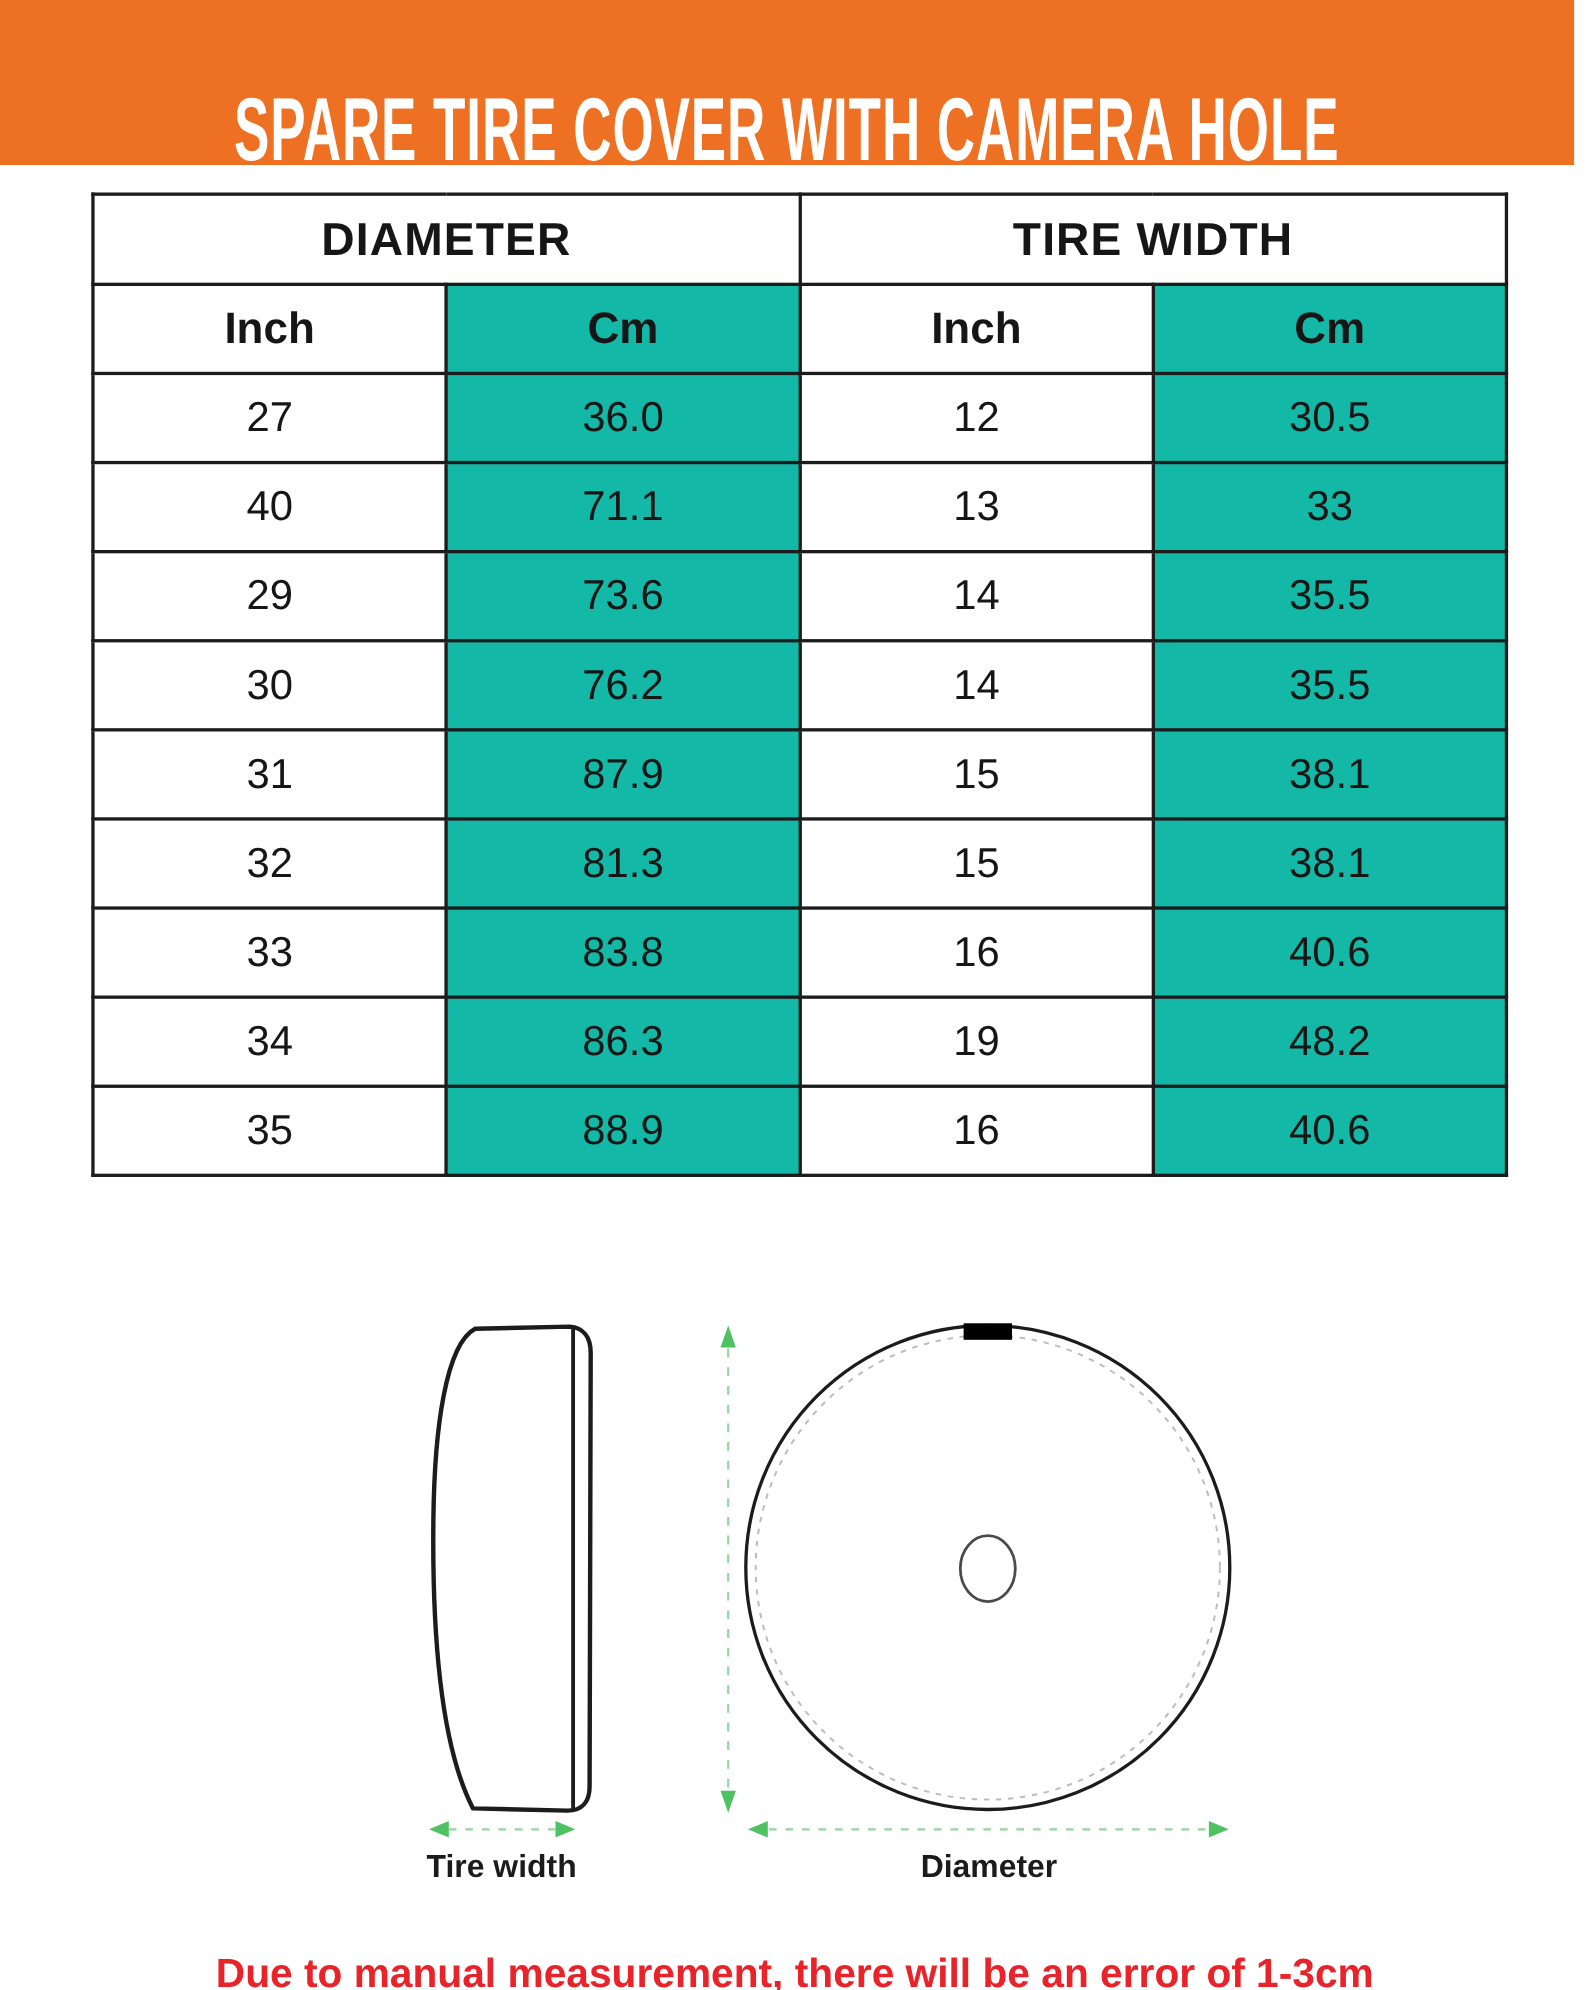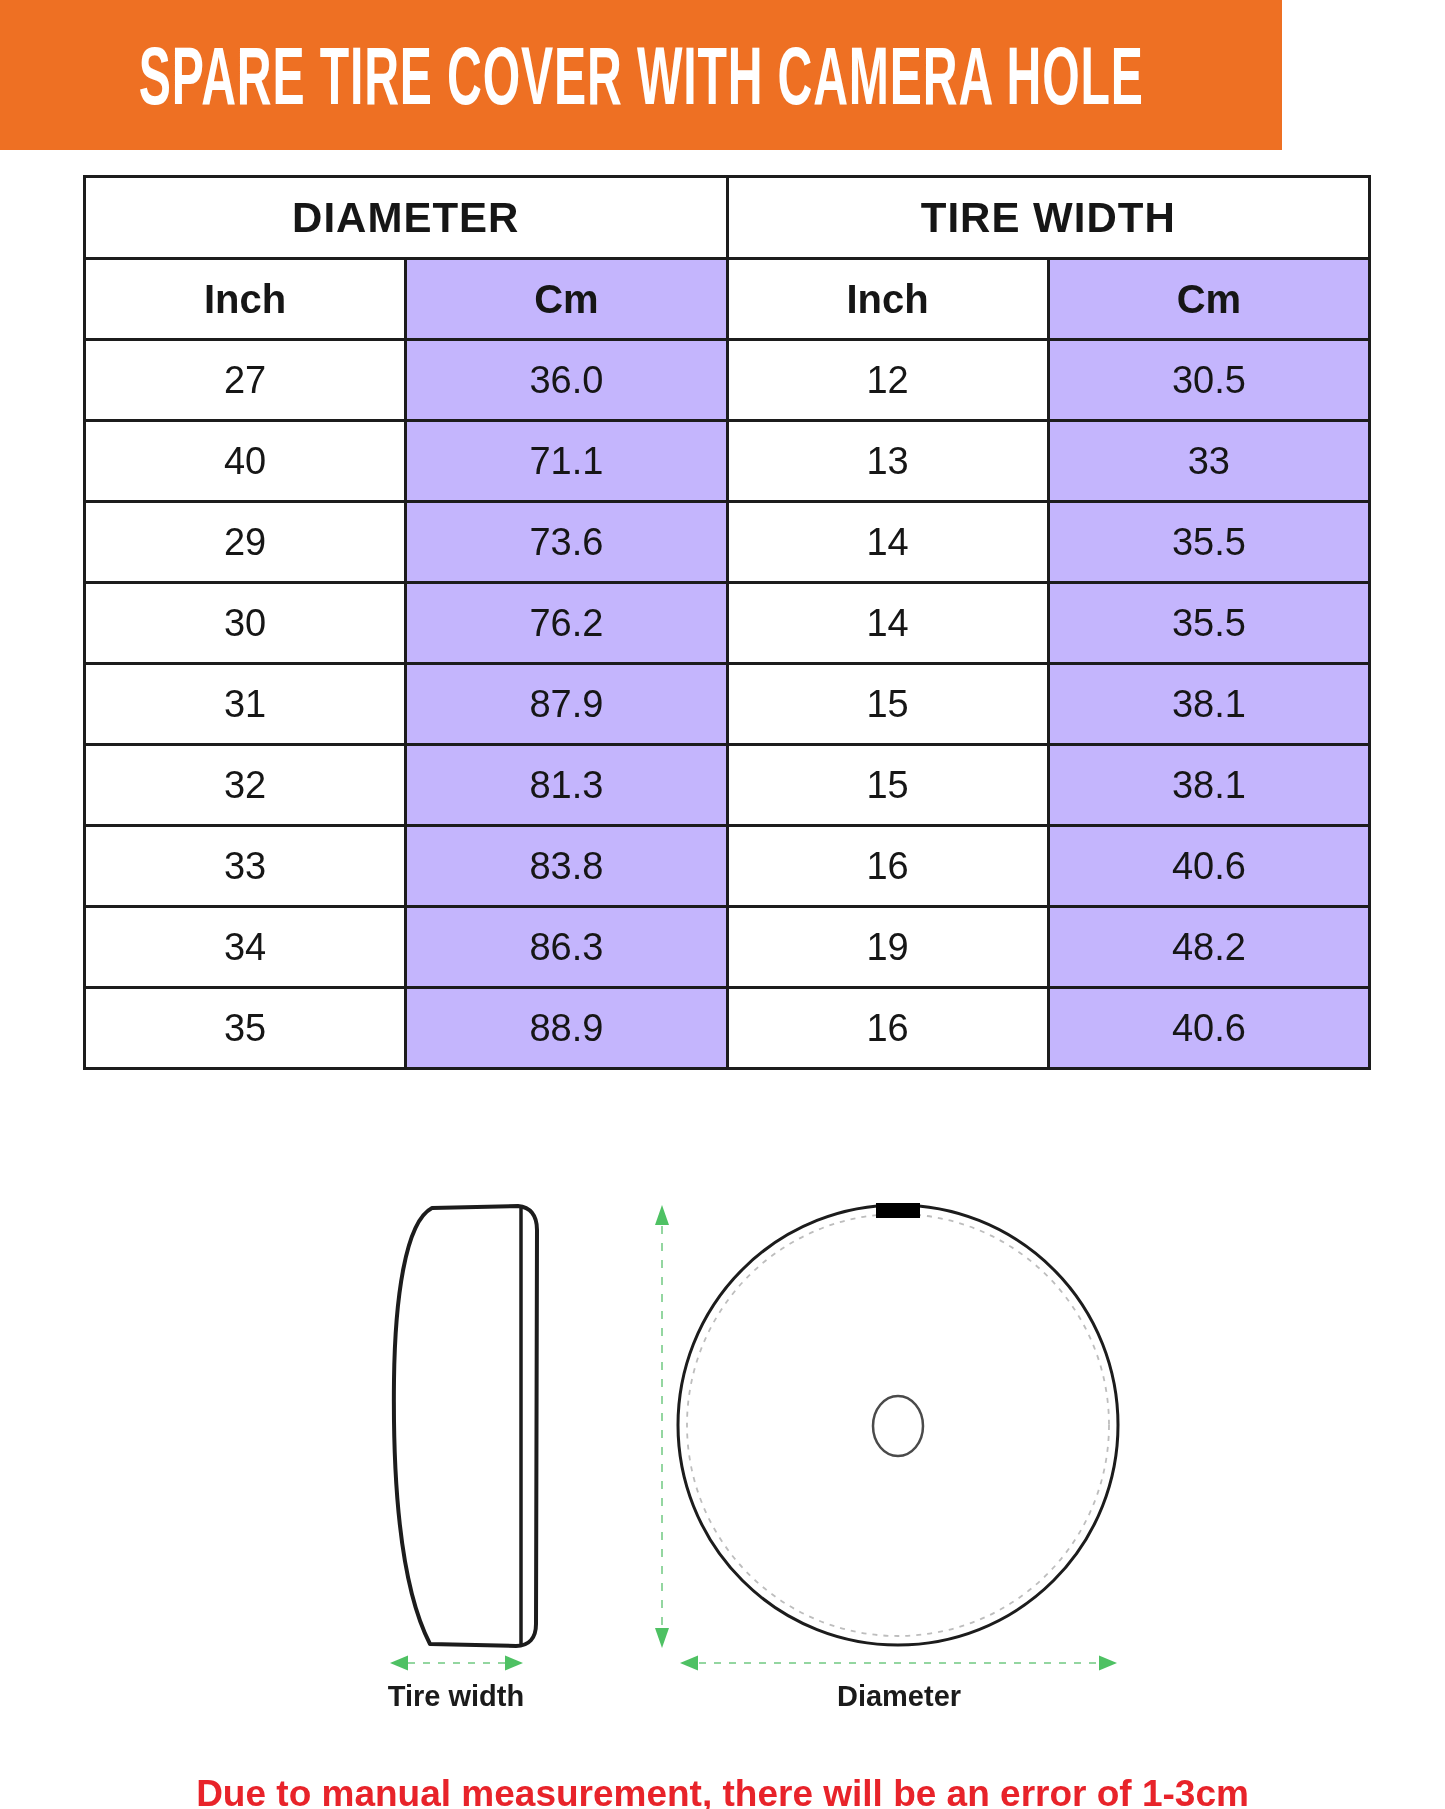--- a/index.html
+++ b/index.html
@@ -12,25 +12,25 @@
     position: relative;
     width: 1445px;
     height: 1809px;
     background: #FFFFFF;
     overflow: hidden;
   }
   
   .banner {
     position: absolute;
     top: 0; left: 0;
-    width: 1282px;
+    width: 1431px;
     height: 150px;
     background: #EE7023;
     display: flex;
-    align-items: center;
+    align-items: flex-end;
     justify-content: center;
   }
   .banner-title {
     display: inline-block;
     color: #FFFFFF;
     font-size: 56px;
     font-weight: bold;
     letter-spacing: 1px;
     white-space: nowrap;
     transform: scale(0.86, 1.45);
@@ -64,21 +64,21 @@
   }
   th.sub-header {
     font-size: 40px;
     font-weight: bold;
   }
   td.cell {
     font-size: 38px;
     font-weight: normal;
   }
   .col-inch { background: #FFFFFF; }
-  .col-cm   { background: #c4b5fd; }
+  .col-cm   { background: #14b8a6; }
   
   svg.diagram {
     position: absolute;
     top: 1150px;
     left: 0;
     width: 1445px;
     height: 659px;
   }
   .diagram-label {
     font-family: "Liberation Sans", "DejaVu Sans", sans-serif;

